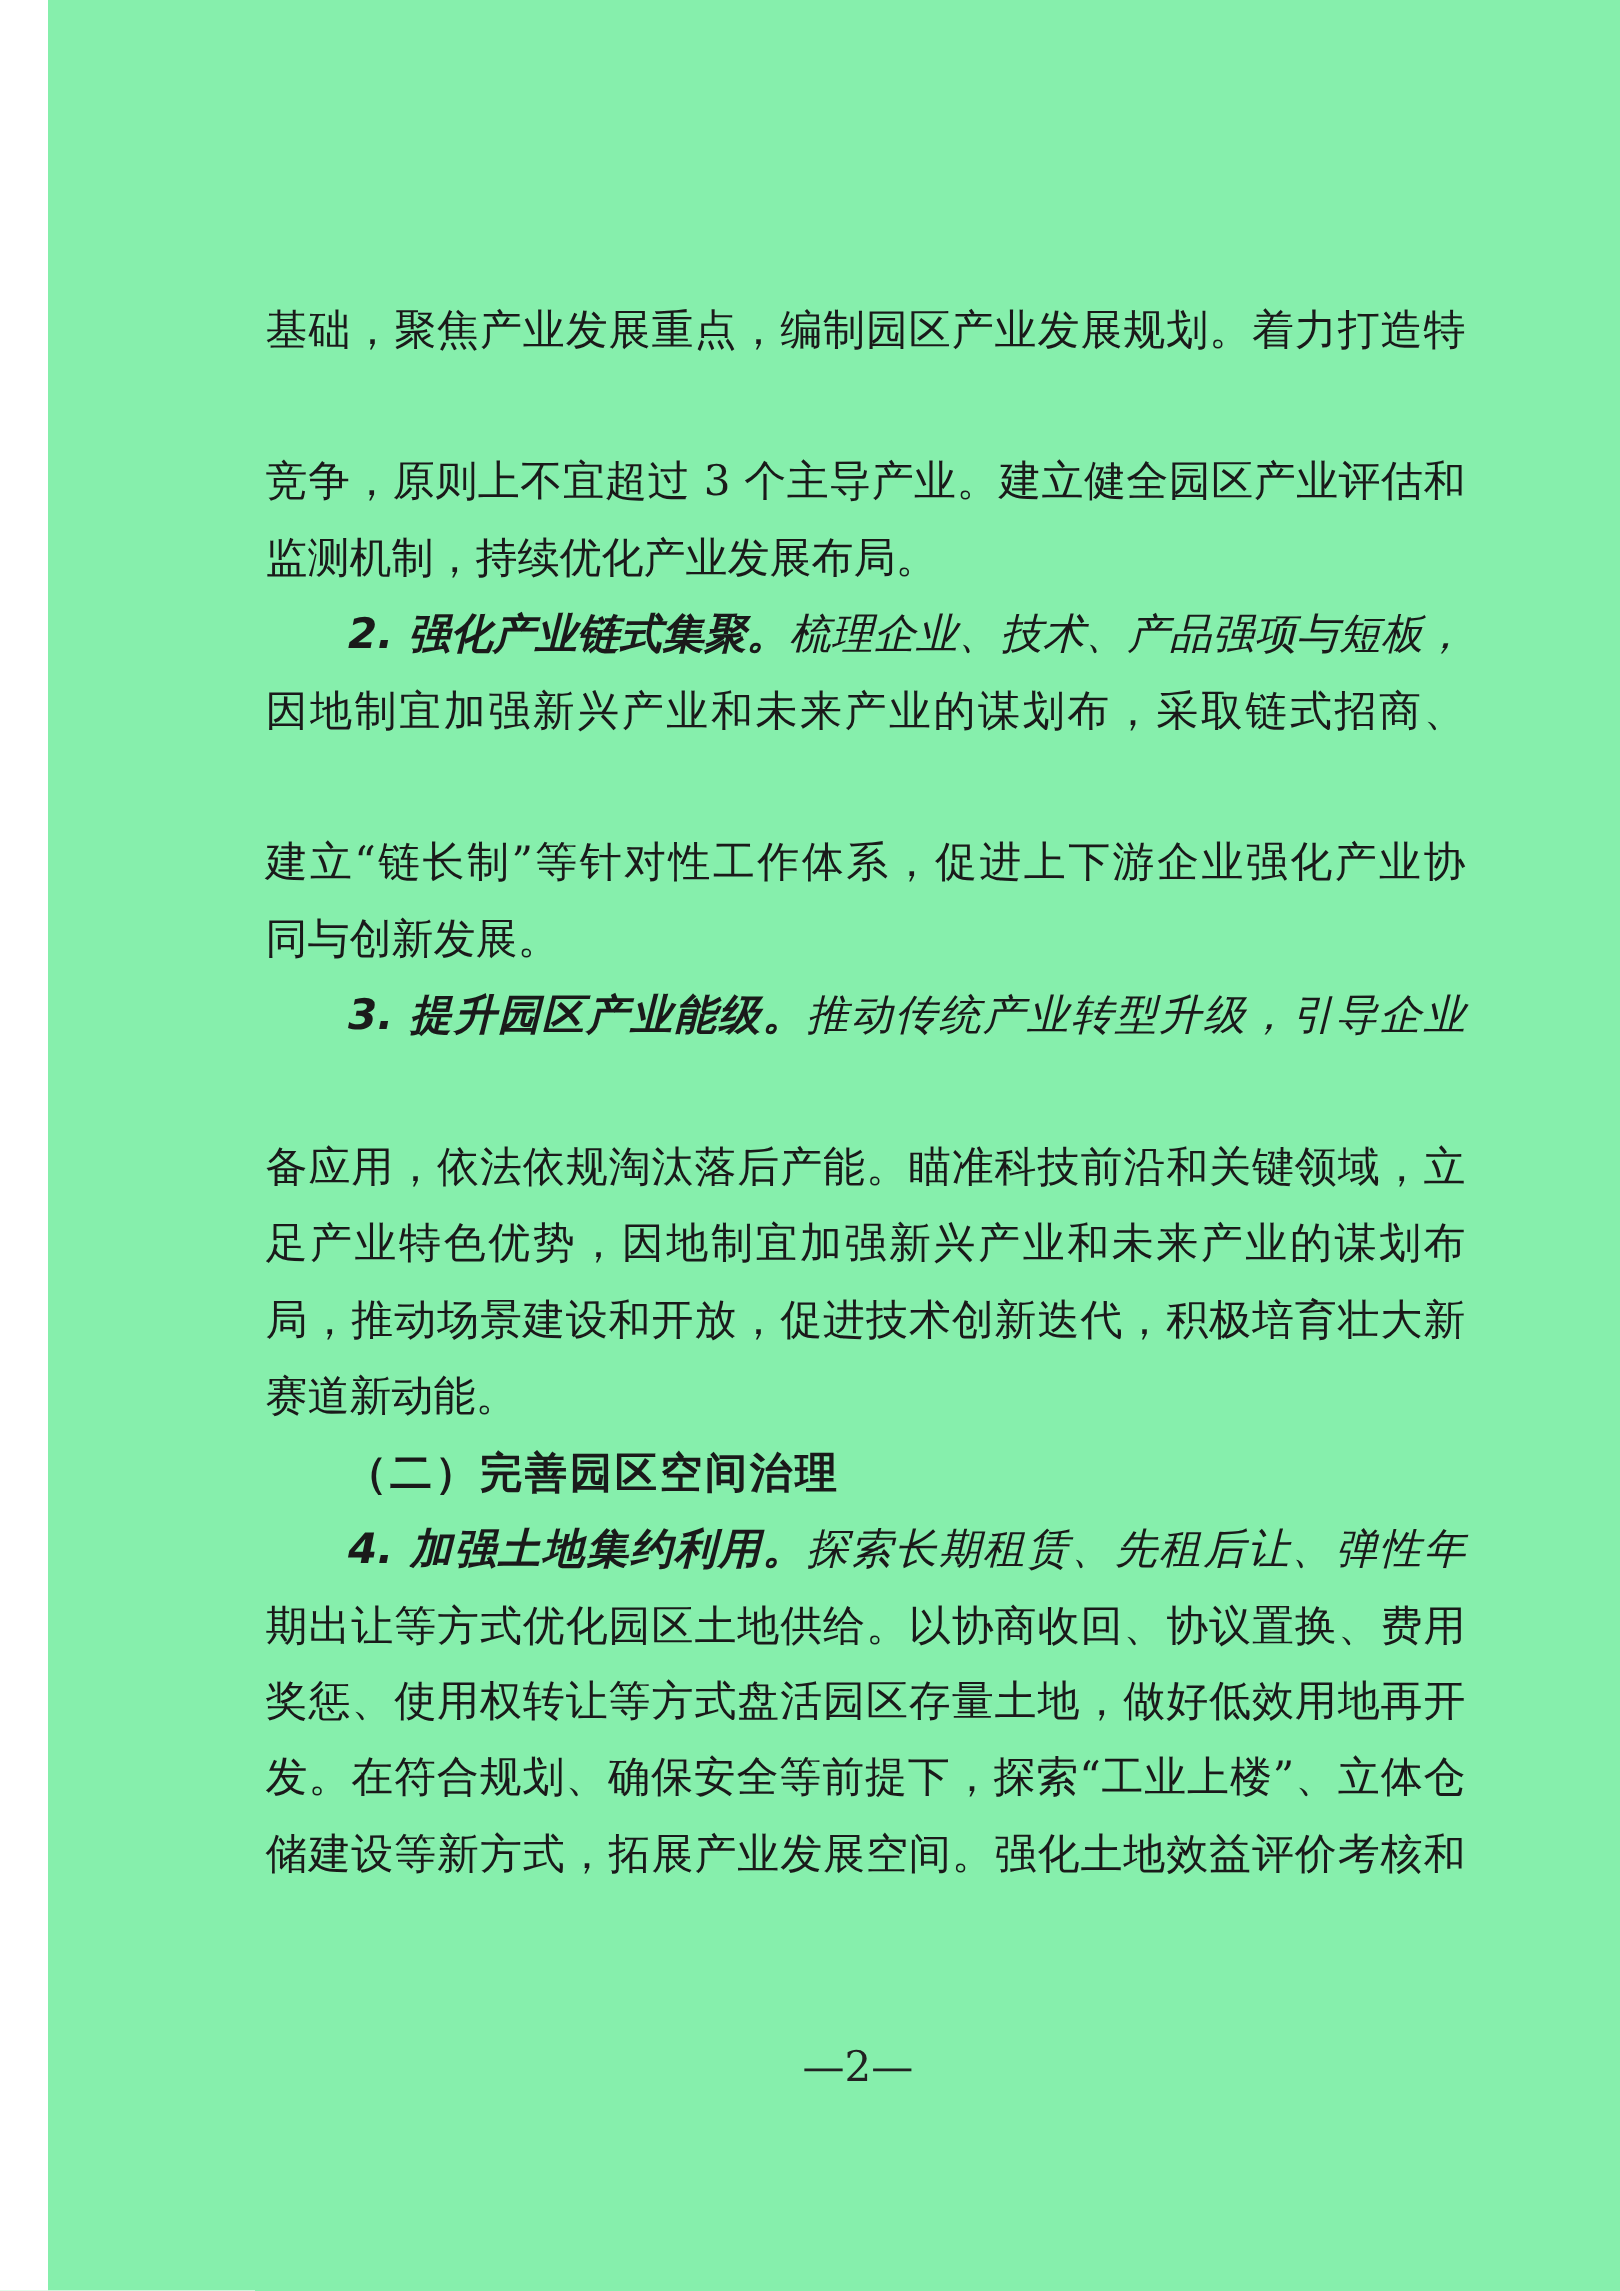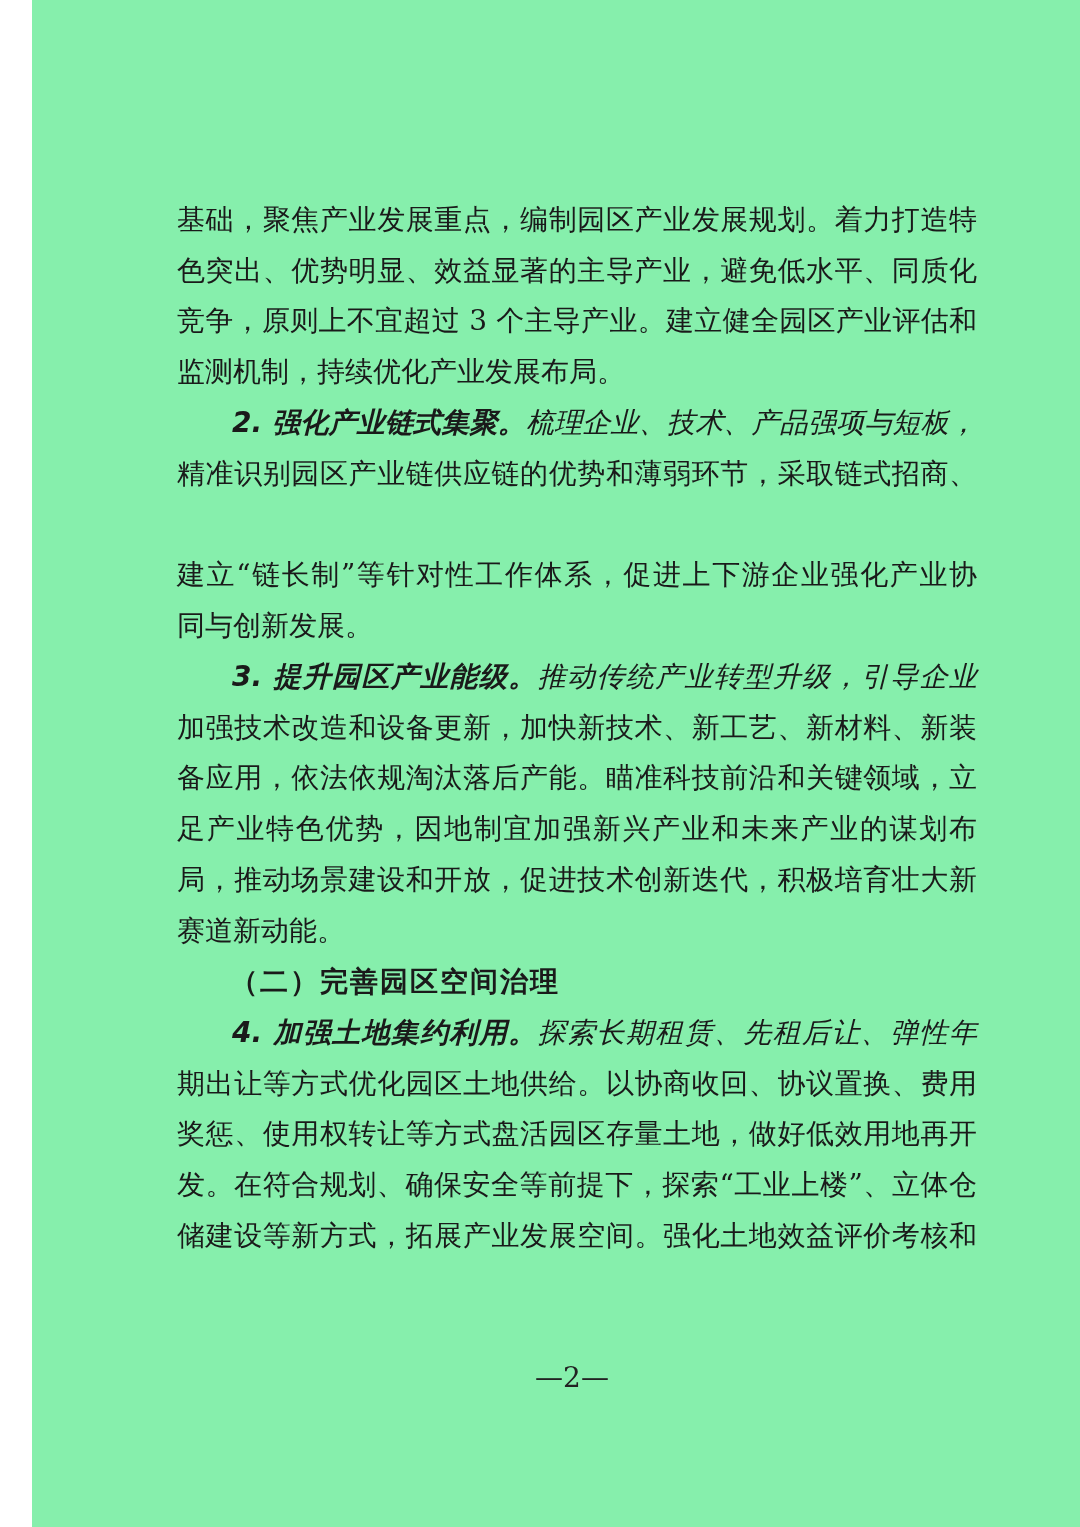--- a/index.html
+++ b/index.html
@@ -15,31 +15,29 @@
   .bold { font-weight: bold; font-family: "DejaVu Sans", "Liberation Sans", sans-serif; }
   .page-number { position: absolute; top: 1358px; left: 0; width: 1080px; text-align: center;
                  font-size: 28px; line-height: 40px; color: #222; }
 </style>
 </head>
 <body>
 
 <div class="page">
 
   <div class="line" style="top:195px">基础，聚焦产业发展重点，编制园区产业发展规划。着力打造特</div>
-  <div class="line" style="top:246px">色突出、优势明显、效益显著的主导产业，避免低水平、同质化</div>
   <div class="line" style="top:296px">竞争，原则上不宜超过 3 个主导产业。建立健全园区产业评估和</div>
   <div class="line last" style="top:347px">监测机制，持续优化产业发展布局。</div>
 
   <div class="line indent" style="top:398px"><span class="bold">2. 强化产业链式集聚。</span><span>梳理企业、技术、产品强项与短板，</span></div>
-  <div class="line" style="top:449px">精准识别园区产业链供应链的优势和薄弱环节，采取链式招商、</div>
+  <div class="line" style="top:449px">因地制宜加强新兴产业和未来产业的谋划布，采取链式招商、</div>
   <div class="line" style="top:550px">建立“链长制”等针对性工作体系，促进上下游企业强化产业协</div>
   <div class="line last" style="top:601px">同与创新发展。</div>
 
   <div class="line indent" style="top:652px"><span class="bold">3. 提升园区产业能级。</span><span>推动传统产业转型升级，引导企业</span></div>
-  <div class="line" style="top:703px">加强技术改造和设备更新，加快新技术、新工艺、新材料、新装</div>
   <div class="line" style="top:753px">备应用，依法依规淘汰落后产能。瞄准科技前沿和关键领域，立</div>
   <div class="line" style="top:804px">足产业特色优势，因地制宜加强新兴产业和未来产业的谋划布</div>
   <div class="line" style="top:855px">局，推动场景建设和开放，促进技术创新迭代，积极培育壮大新</div>
   <div class="line last" style="top:906px">赛道新动能。</div>
 
   <div class="line heading" style="top:957px">（二）完善园区空间治理</div>
 
   <div class="line indent" style="top:1008px"><span class="bold">4. 加强土地集约利用。</span><span>探索长期租赁、先租后让、弹性年</span></div>
   <div class="line" style="top:1059px">期出让等方式优化园区土地供给。以协商收回、协议置换、费用</div>
   <div class="line" style="top:1160px">发。在符合规划、确保安全等前提下，探索“工业上楼”、立体仓</div>

